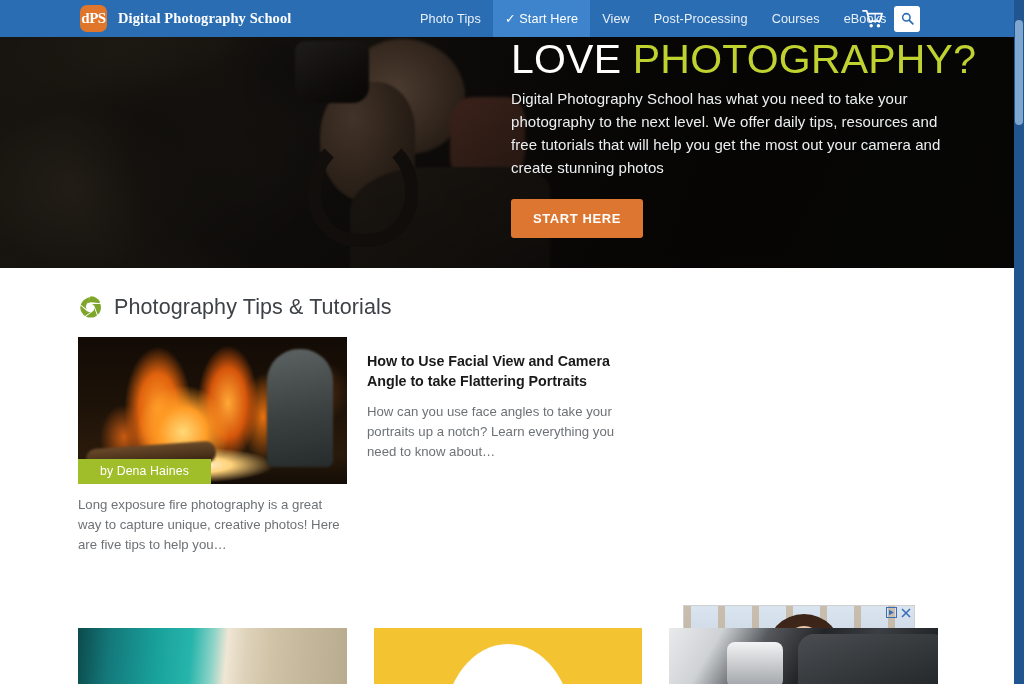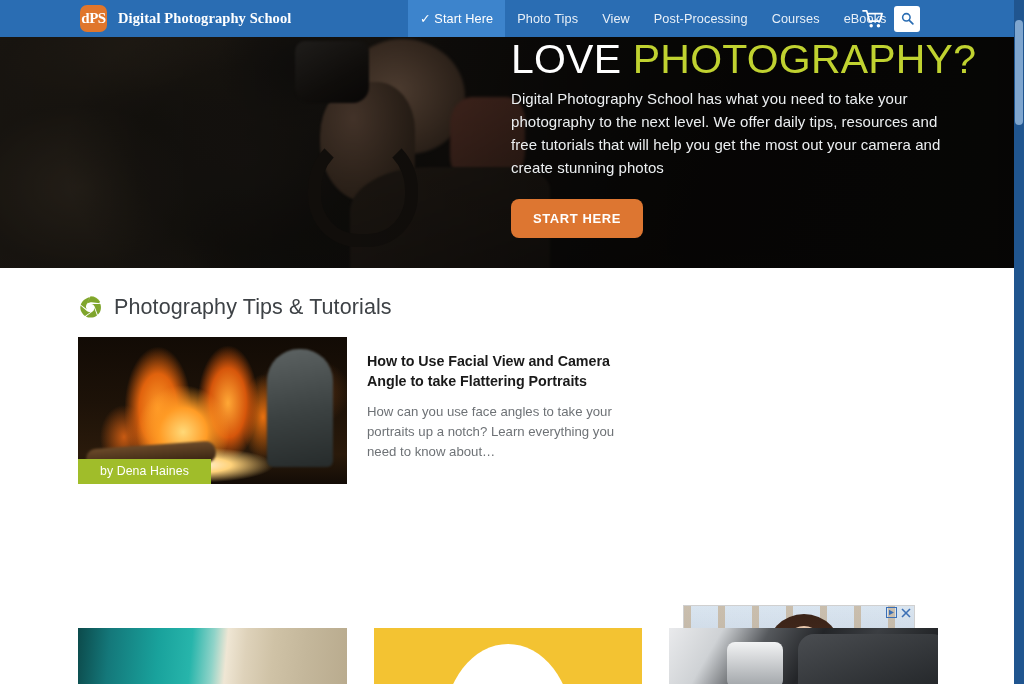--- a/index.html
+++ b/index.html
@@ -174,21 +174,21 @@
   .hero-cta {
     display: inline-block;
     margin-top: 20px;
     background: #dd7631;
     color: #ffffff;
     font-size: 13px;
     font-weight: bold;
     letter-spacing: 0.6px;
     padding: 12px 22px 12px 22px;
     border: none;
-    border-radius: 8px;
+    border-radius: 3px;
     cursor: pointer;
     font-family: "Liberation Sans", sans-serif;
   }
 
   
   .content {
     position: absolute; top: 268px; left: 0;
     width: 1014px; height: 416px;
     background: #ffffff;
   }
@@ -419,22 +419,22 @@
 
 <div id="viewport">
 
   <div class="navbar">
     <div class="brand">
       <div class="brand-mark">dPS</div>
       <div class="brand-name">Digital Photography School</div>
     </div>
 
     <div class="nav-links">
+      <div class="nav-item">Photo Tips</div>
       <div class="nav-item active">✓ Start Here</div>
-      <div class="nav-item">Photo Tips</div>
       <div class="nav-item">View</div>
       <div class="nav-item">Post-Processing</div>
       <div class="nav-item">Courses</div>
       <div class="nav-item">eBooks</div>
     </div>
 
     <div class="nav-icons">
       <div>
         <svg class="cart-icon" viewBox="0 0 24 22">
           <path d="M1 2 h4 l3.2 11.4 h11.2 l2.6 -8.4 h-15" fill="none" stroke="#ffffff" stroke-width="1.9" stroke-linejoin="round" stroke-linecap="round"></path>
@@ -495,20 +495,21 @@
     <div class="grid">
 
       <div class="card">
         <div class="card-thumb">
           <div class="art-fire">
             <div class="log"></div>
             <div class="kid"></div>
           </div>
           <div class="byline">by Dena Haines</div>
         </div>
+        <div class="card-excerpt">Long exposure fire photography is a great way to capture unique, creative photos! Here are five tips to help you…</div>
       </div>
 
       <div class="card">
         <div class="card-title">How to Use Facial View and Camera Angle to take Flattering Portraits</div>
         <div class="card-excerpt">How can you use face angles to take your portraits up a notch? Learn everything you need to know about…</div>
       </div>
     </div>
 
     <div class="ad">
       <div class="ad-photo">

